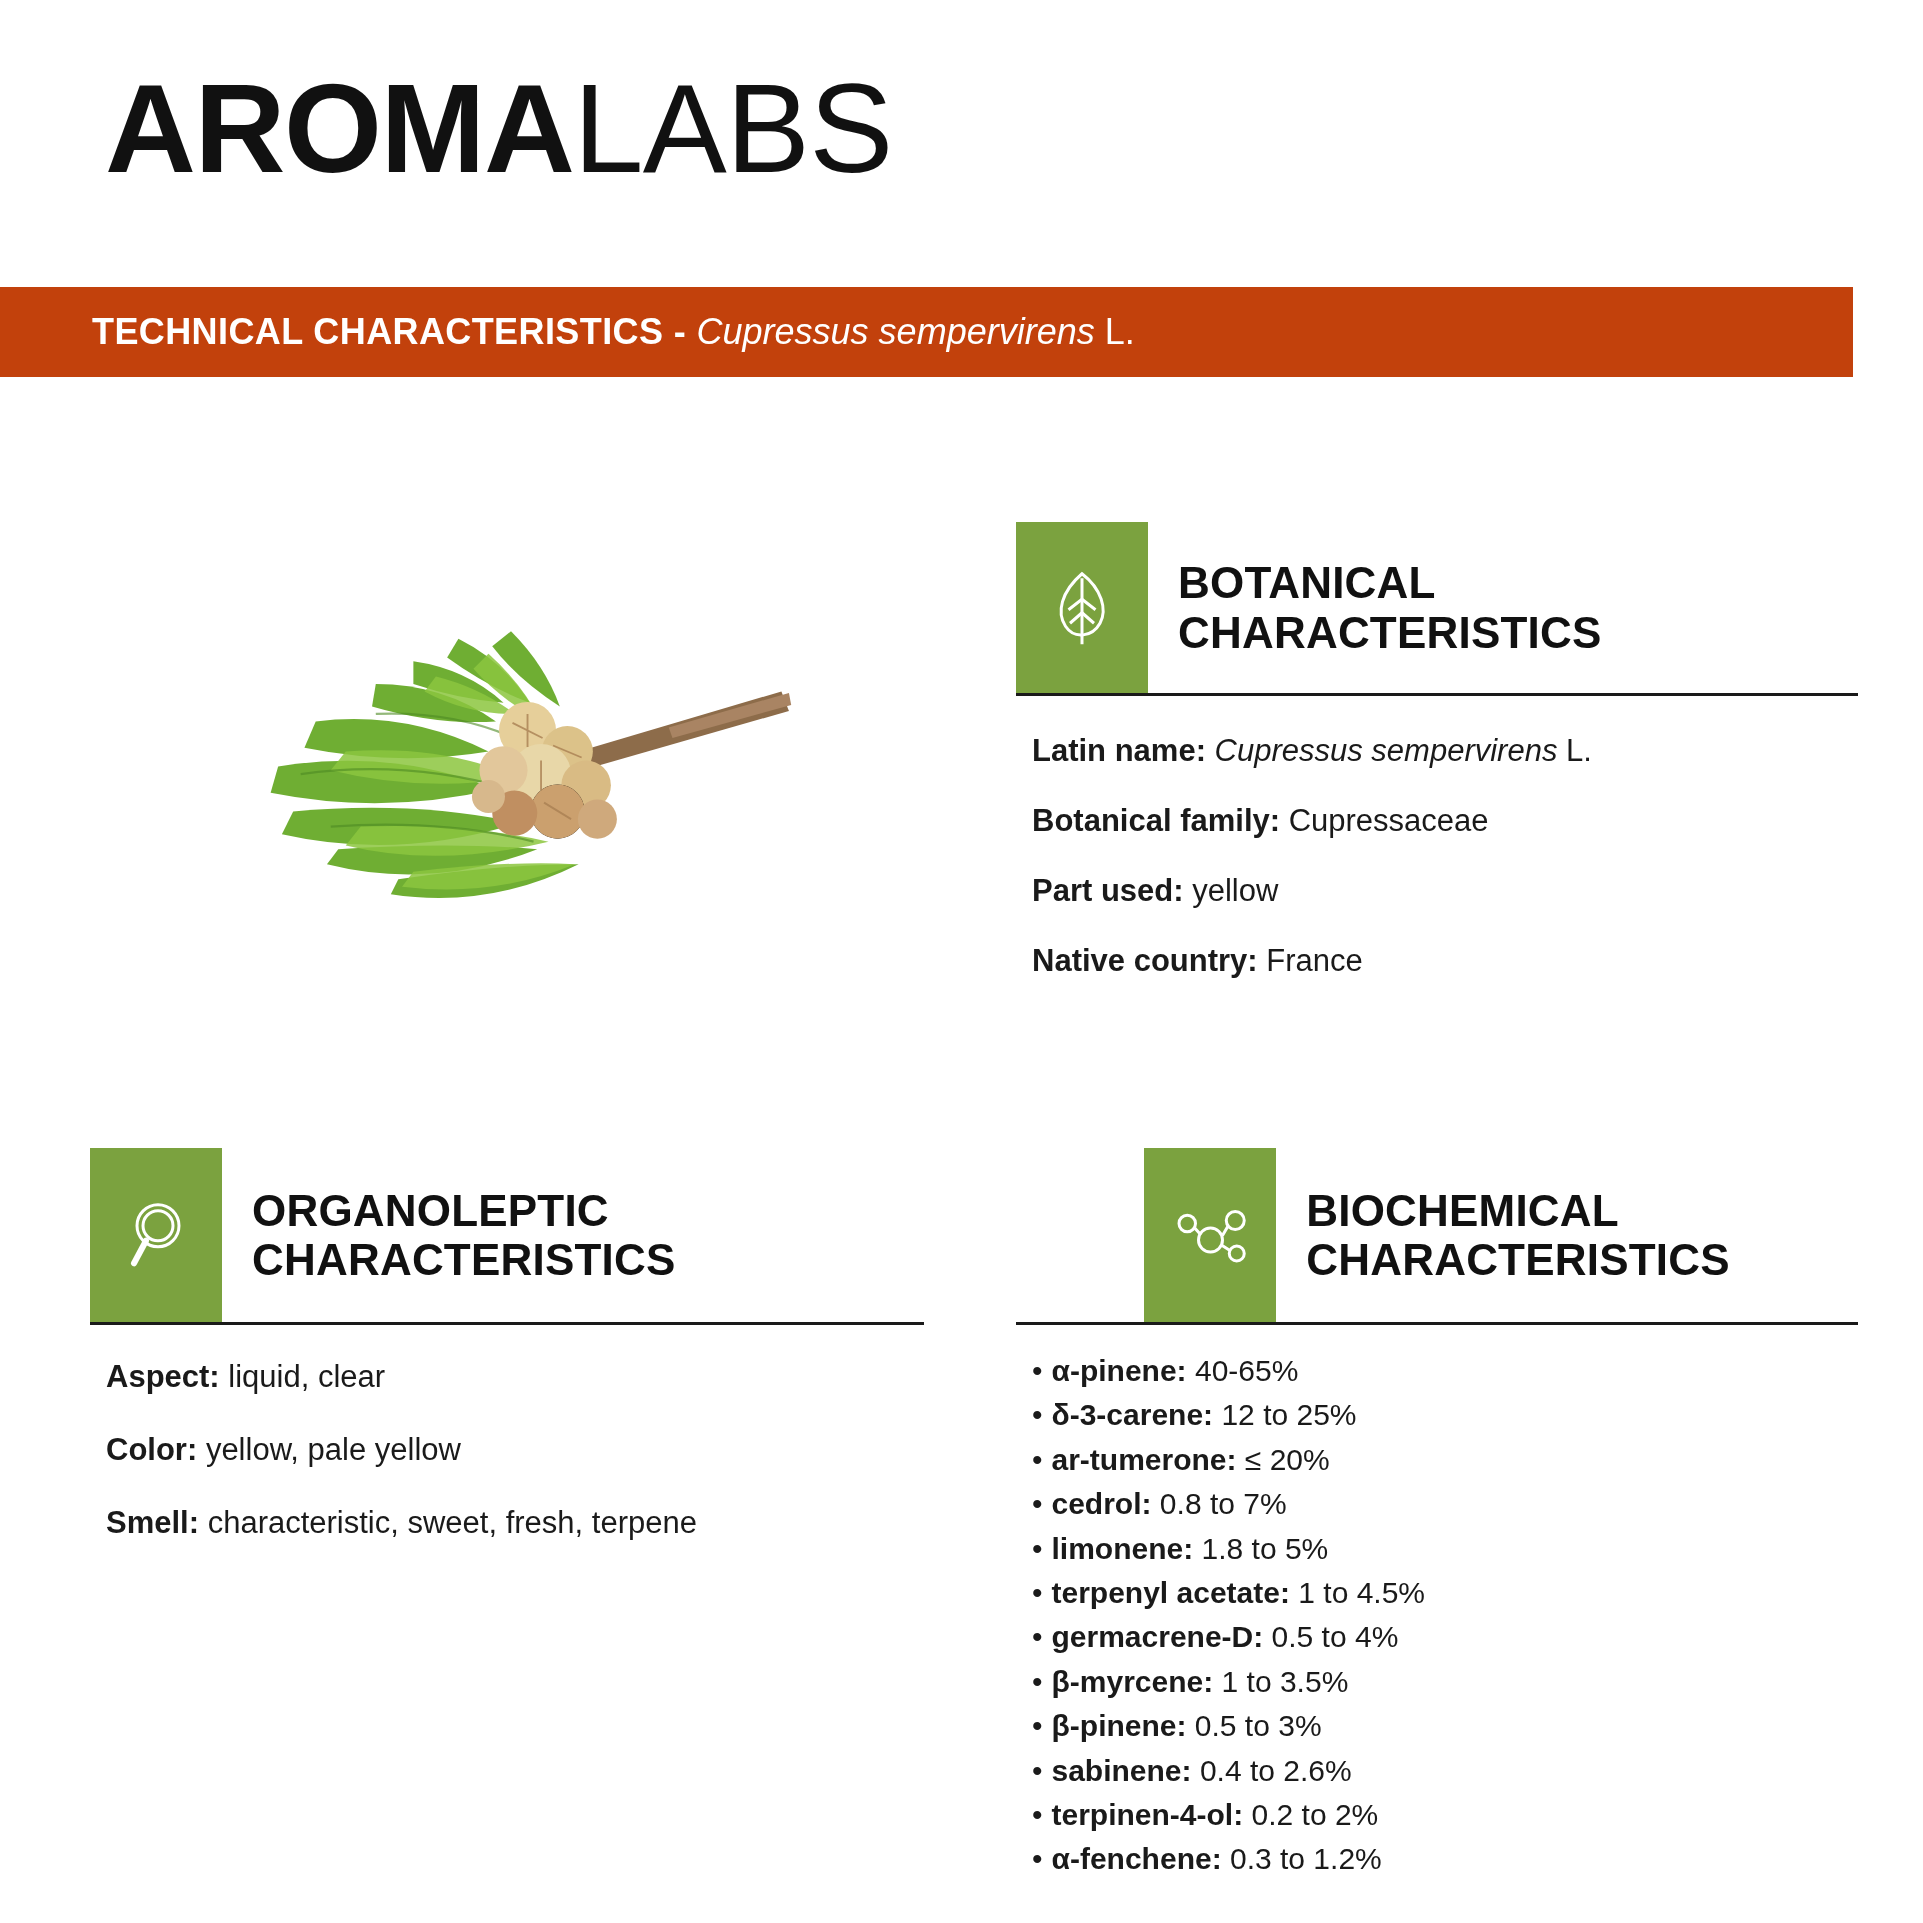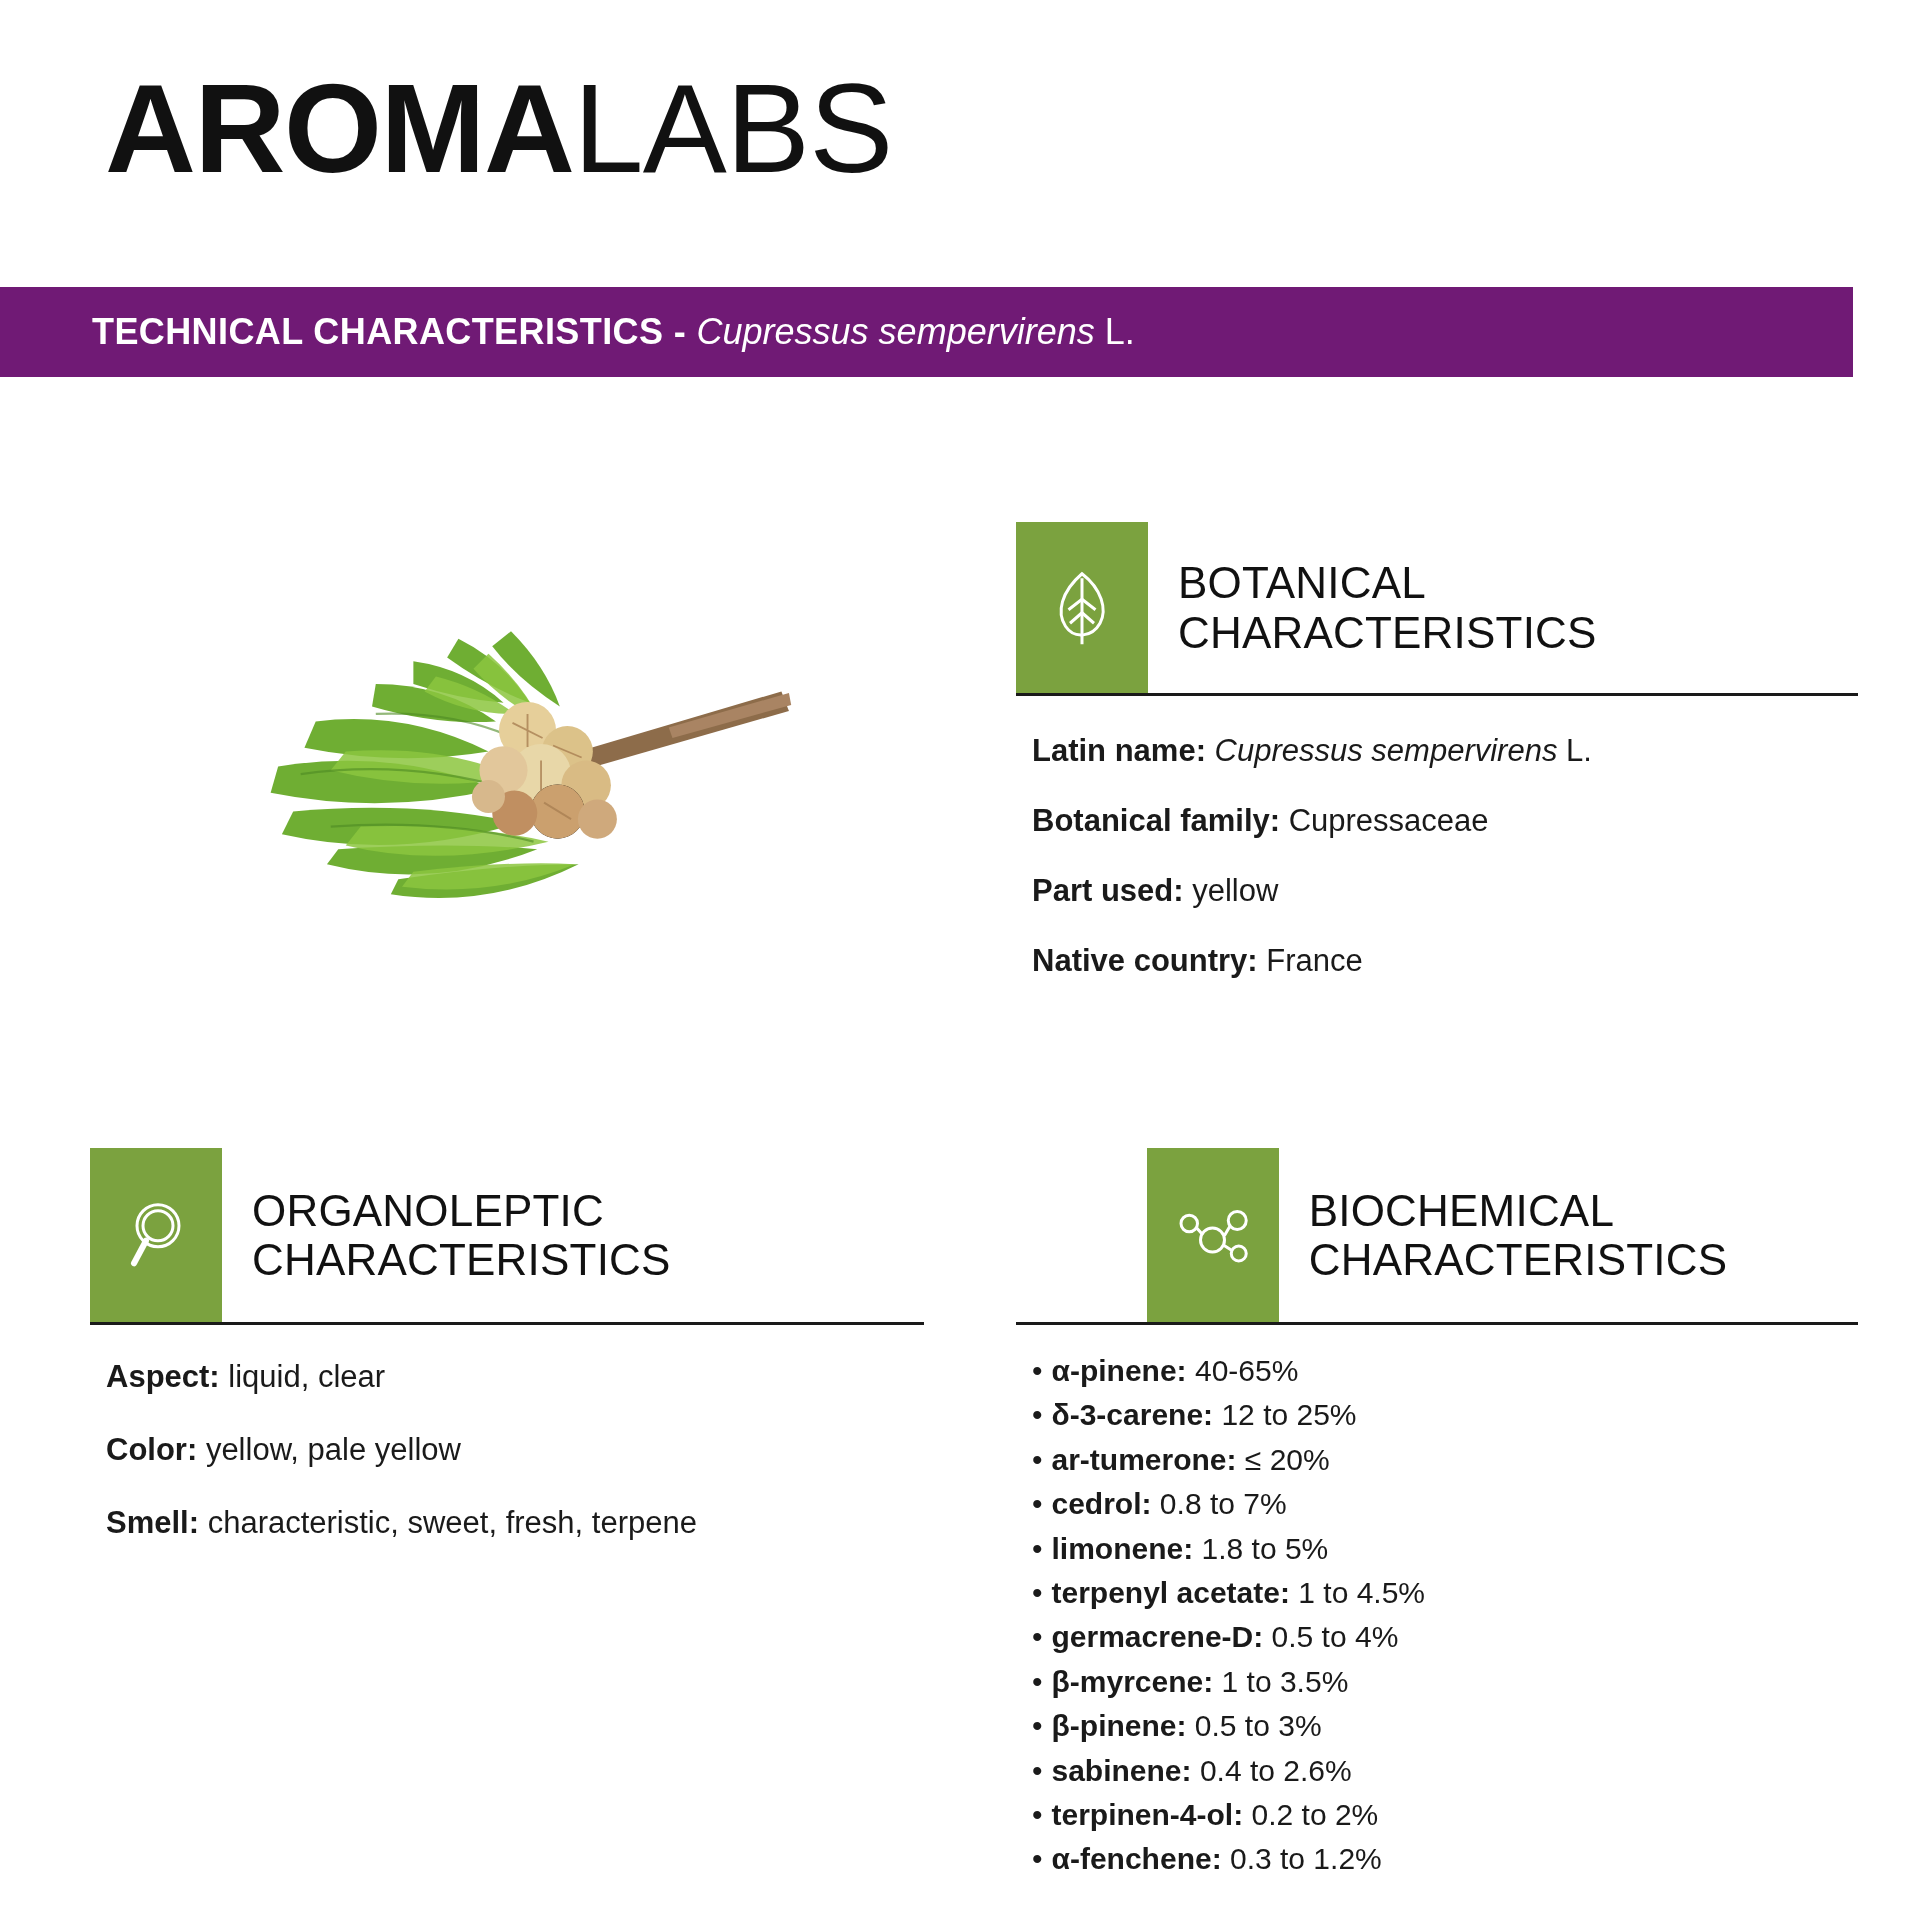--- a/index.html
+++ b/index.html
@@ -40,21 +40,21 @@
     color: #111111;
   }
 
   
   .band {
     position: absolute;
     left: 0;
     top: 287px;
     width: 1853px;
     height: 90px;
-    background: #701a75;
+    background: #c2410c;
     display: flex;
     align-items: center;
   }
   .band-inner {
     padding-left: 92px;
     font-size: 36px;
     color: #ffffff;
     white-space: nowrap;
   }
   .band-strong {
@@ -90,21 +90,21 @@
   .icon-box {
     width: 132px;
     min-width: 132px;
     background: #7ba23f;
     display: flex;
     align-items: center;
     justify-content: center;
   }
   .sec-title {
     font-size: 44px;
-    font-weight: 400;
+    font-weight: 700;
     line-height: 1.12;
     letter-spacing: 0.2px;
     color: #111111;
     padding-left: 30px;
     display: flex;
     flex-direction: column;
     justify-content: center;
   }
   .rule {
     height: 3px;

